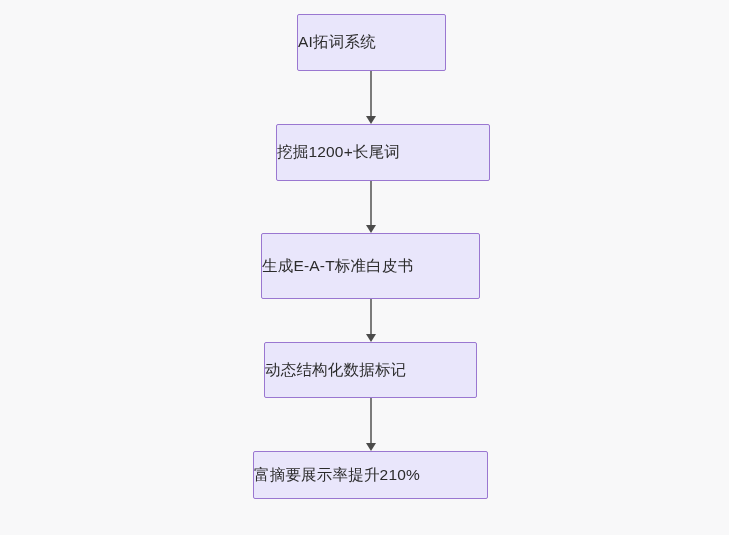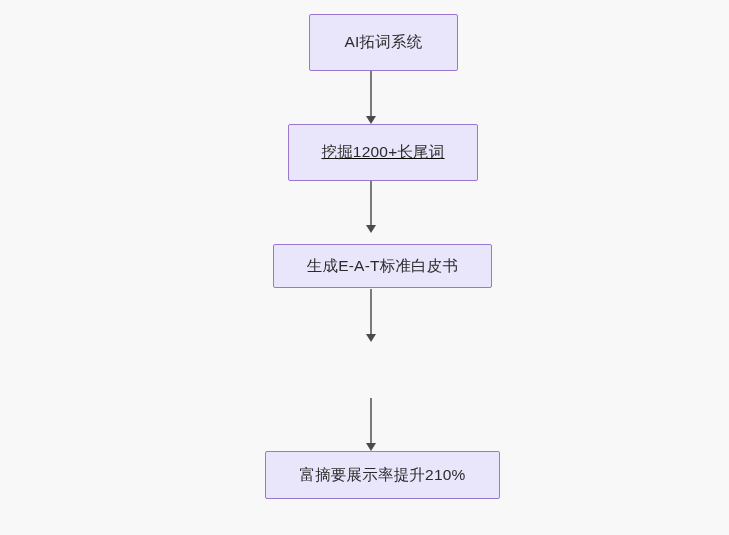--- a/index.html
+++ b/index.html
@@ -19,22 +19,20 @@
     height: 535px;
   }
   .node {
     position: absolute;
     box-sizing: border-box;
     background: #e9e6fb;
     border: 1.6px solid #9a77d1;
     border-radius: 2px;
     display: flex;
     align-items: center;
-    justify-content: center;
-    margin-left: 12px;
   }
   .node-label {
     color: #2b2b2b;
     font-size: 15.5px;
     line-height: 1.2;
     letter-spacing: 0.2px;
     white-space: nowrap;
   }
   .connector {
     position: absolute;
@@ -74,23 +72,26 @@
     <div class="connector-head"></div>
   </div>
   <div class="connector" id="edge-4" style="left: 365px; top: 398px; height: 53px;">
     <div class="connector-line"></div>
     <div class="connector-head"></div>
   </div>
 
   <div class="node" id="node-1" style="left: 297px; top: 14px; width: 149px; height: 57px;">
     <span class="node-label">AI拓词系统</span>
   </div>
-  <div class="node" id="node-2" style="left: 276px; top: 124px; width: 190px; height: 57px; text-decoration: underline;">
+  <div class="node" id="node-2" style="left: 276px; top: 124px; width: 214px; height: 57px;">
     <span class="node-label">挖掘1200+长尾词</span>
   </div>
-  <div class="node" id="node-3" style="left: 261px; top: 244px; width: 219px; height: 44px;">
+  <div class="node" id="node-3" style="left: 261px; top: 233px; width: 219px; height: 66px;">
     <span class="node-label">生成E-A-T标准白皮书</span>
+  </div>
+  <div class="node" id="node-4" style="left: 264px; top: 342px; width: 213px; height: 56px;">
+    <span class="node-label">动态结构化数据标记</span>
   </div>
   <div class="node" id="node-5" style="left: 253px; top: 451px; width: 235px; height: 48px;">
     <span class="node-label">富摘要展示率提升210%</span>
   </div>
 
 </div>
 
 </body></html>

